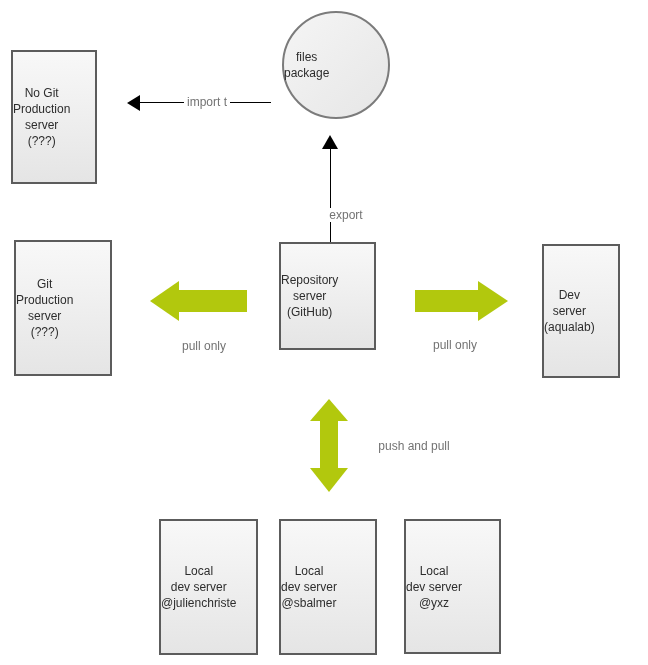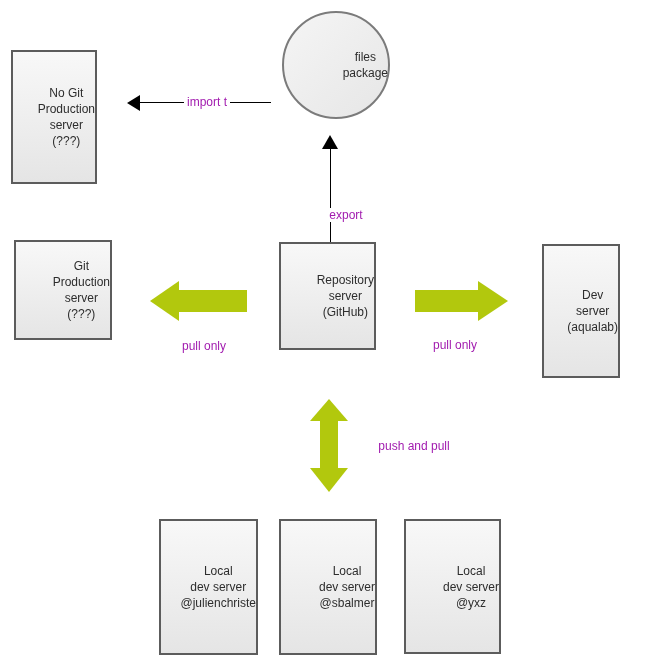--- a/index.html
+++ b/index.html
@@ -11,21 +11,21 @@
     font-family: "Liberation Sans", sans-serif;
     overflow: hidden;
   }
   .node {
     position: absolute;
     box-sizing: border-box;
     border: 2px solid var(--node-border, #5c5c5c);
     background: linear-gradient(180deg, #f8f8f8 0%, #e5e5e5 100%);
     display: flex;
     align-items: center;
-    justify-content: flex-end;
+    justify-content: flex-start;
   }
   .circle {
     border-radius: 50%;
     border-color: var(--circle-border, #7b7b7b);
     background: linear-gradient(135deg, #f5f5f5 0%, #e6e6e6 100%);
   }
   .node-label {
     font-size: 12px;
     line-height: 16px;
     color: #2d2d2d;
@@ -64,21 +64,21 @@
     border-left: 19px solid transparent;
     border-right: 19px solid transparent;
     border-top: 24px solid var(--arrow-green, #b2c80d);
   }
   .edge-label {
     position: absolute;
     transform: translate(-50%, -50%);
     background: #ffffff;
     padding: 0 3px;
     font-size: 12px;
-    color: #a21caf;
+    color: #737373;
     white-space: nowrap;
   }
 </style>
 </head>
 <body>
 
 <div class="canvas">
 
   <div class="node circle" style="left:282px; top:11px; width:108px; height:108px;">
     <div class="node-label">files
@@ -93,21 +93,21 @@
   </div>
 
   <div class="line" style="left:139px; top:102px; width:132px; height:1px;"></div>
   <div class="tri tri-left" style="left:127px; top:95px;"></div>
   <span class="edge-label" style="left:207px; top:102px;">import t</span>
 
   <div class="line" style="left:330px; top:149px; width:1px; height:93px;"></div>
   <div class="tri tri-up" style="left:322px; top:135px;"></div>
   <span class="edge-label" style="left:346px; top:183px;margin-top:32px;">export</span>
 
-  <div class="node" style="left:14px; top:240px; width:98px; height:100px;">
+  <div class="node" style="left:14px; top:240px; width:98px; height:136px;">
     <div class="node-label">Git
 Production
 server
 (???)</div>
   </div>
 
   <div class="node" style="left:279px; top:242px; width:97px; height:108px;">
     <div class="node-label">Repository
 server
 (GitHub)</div>

